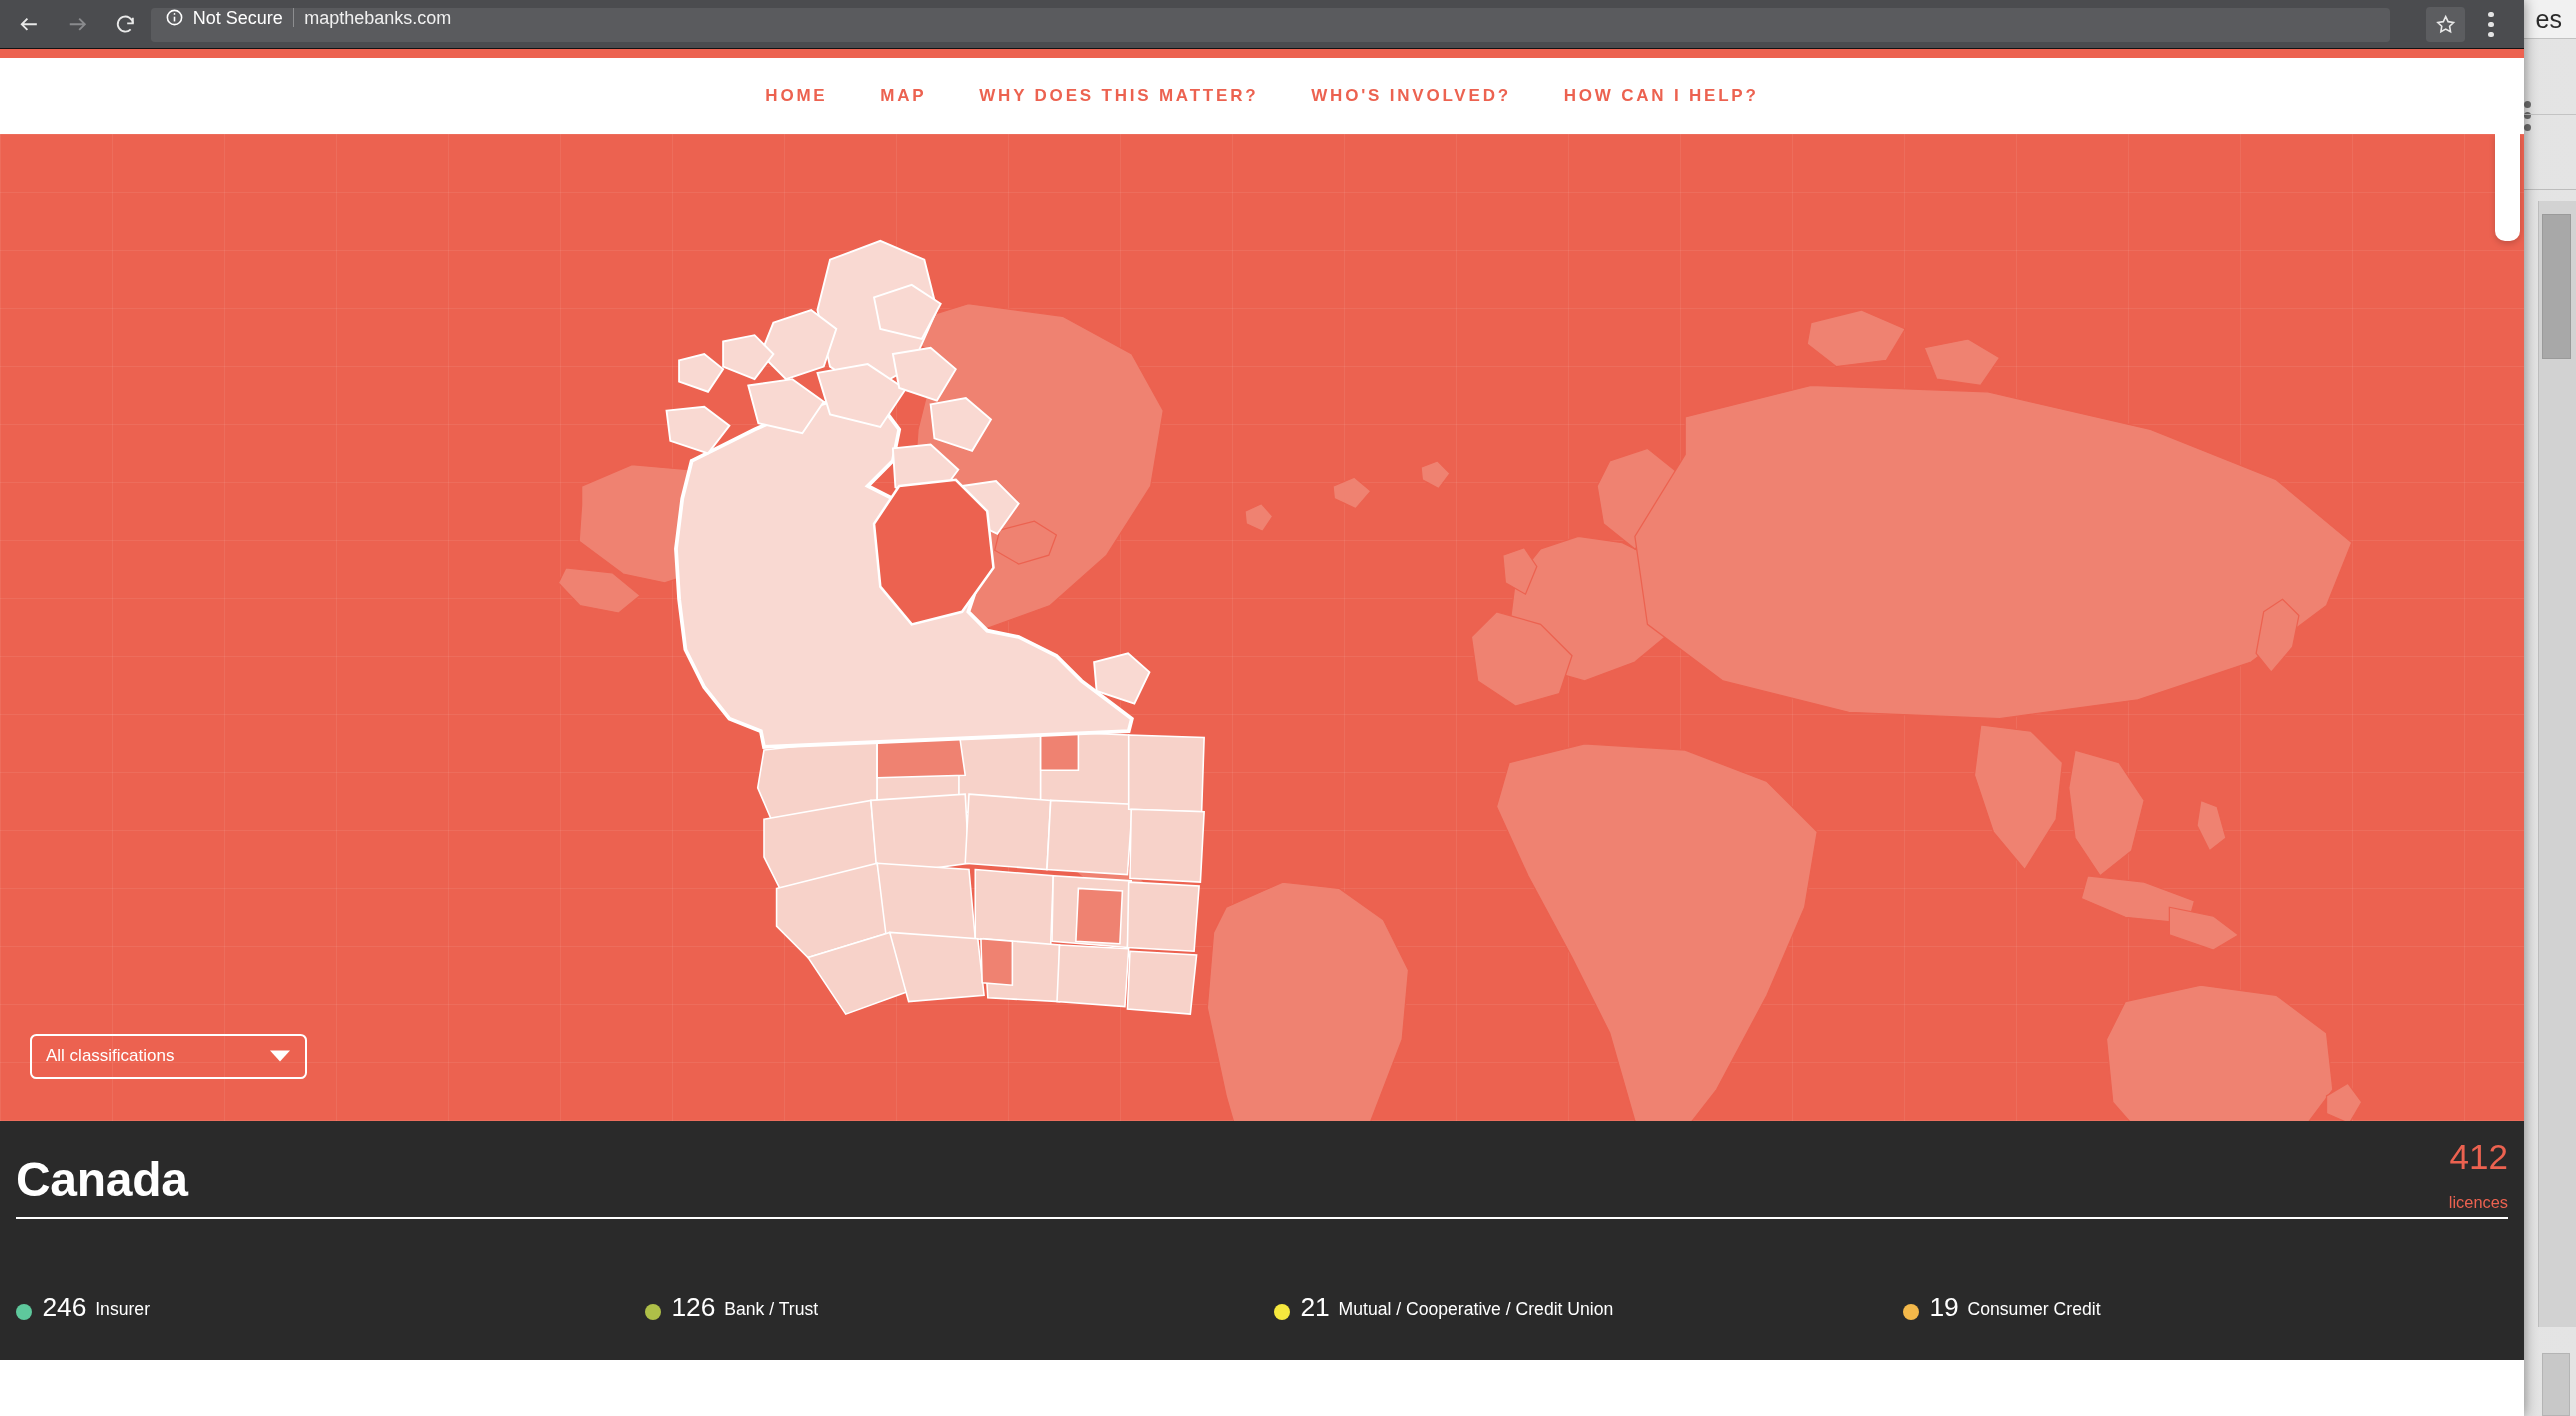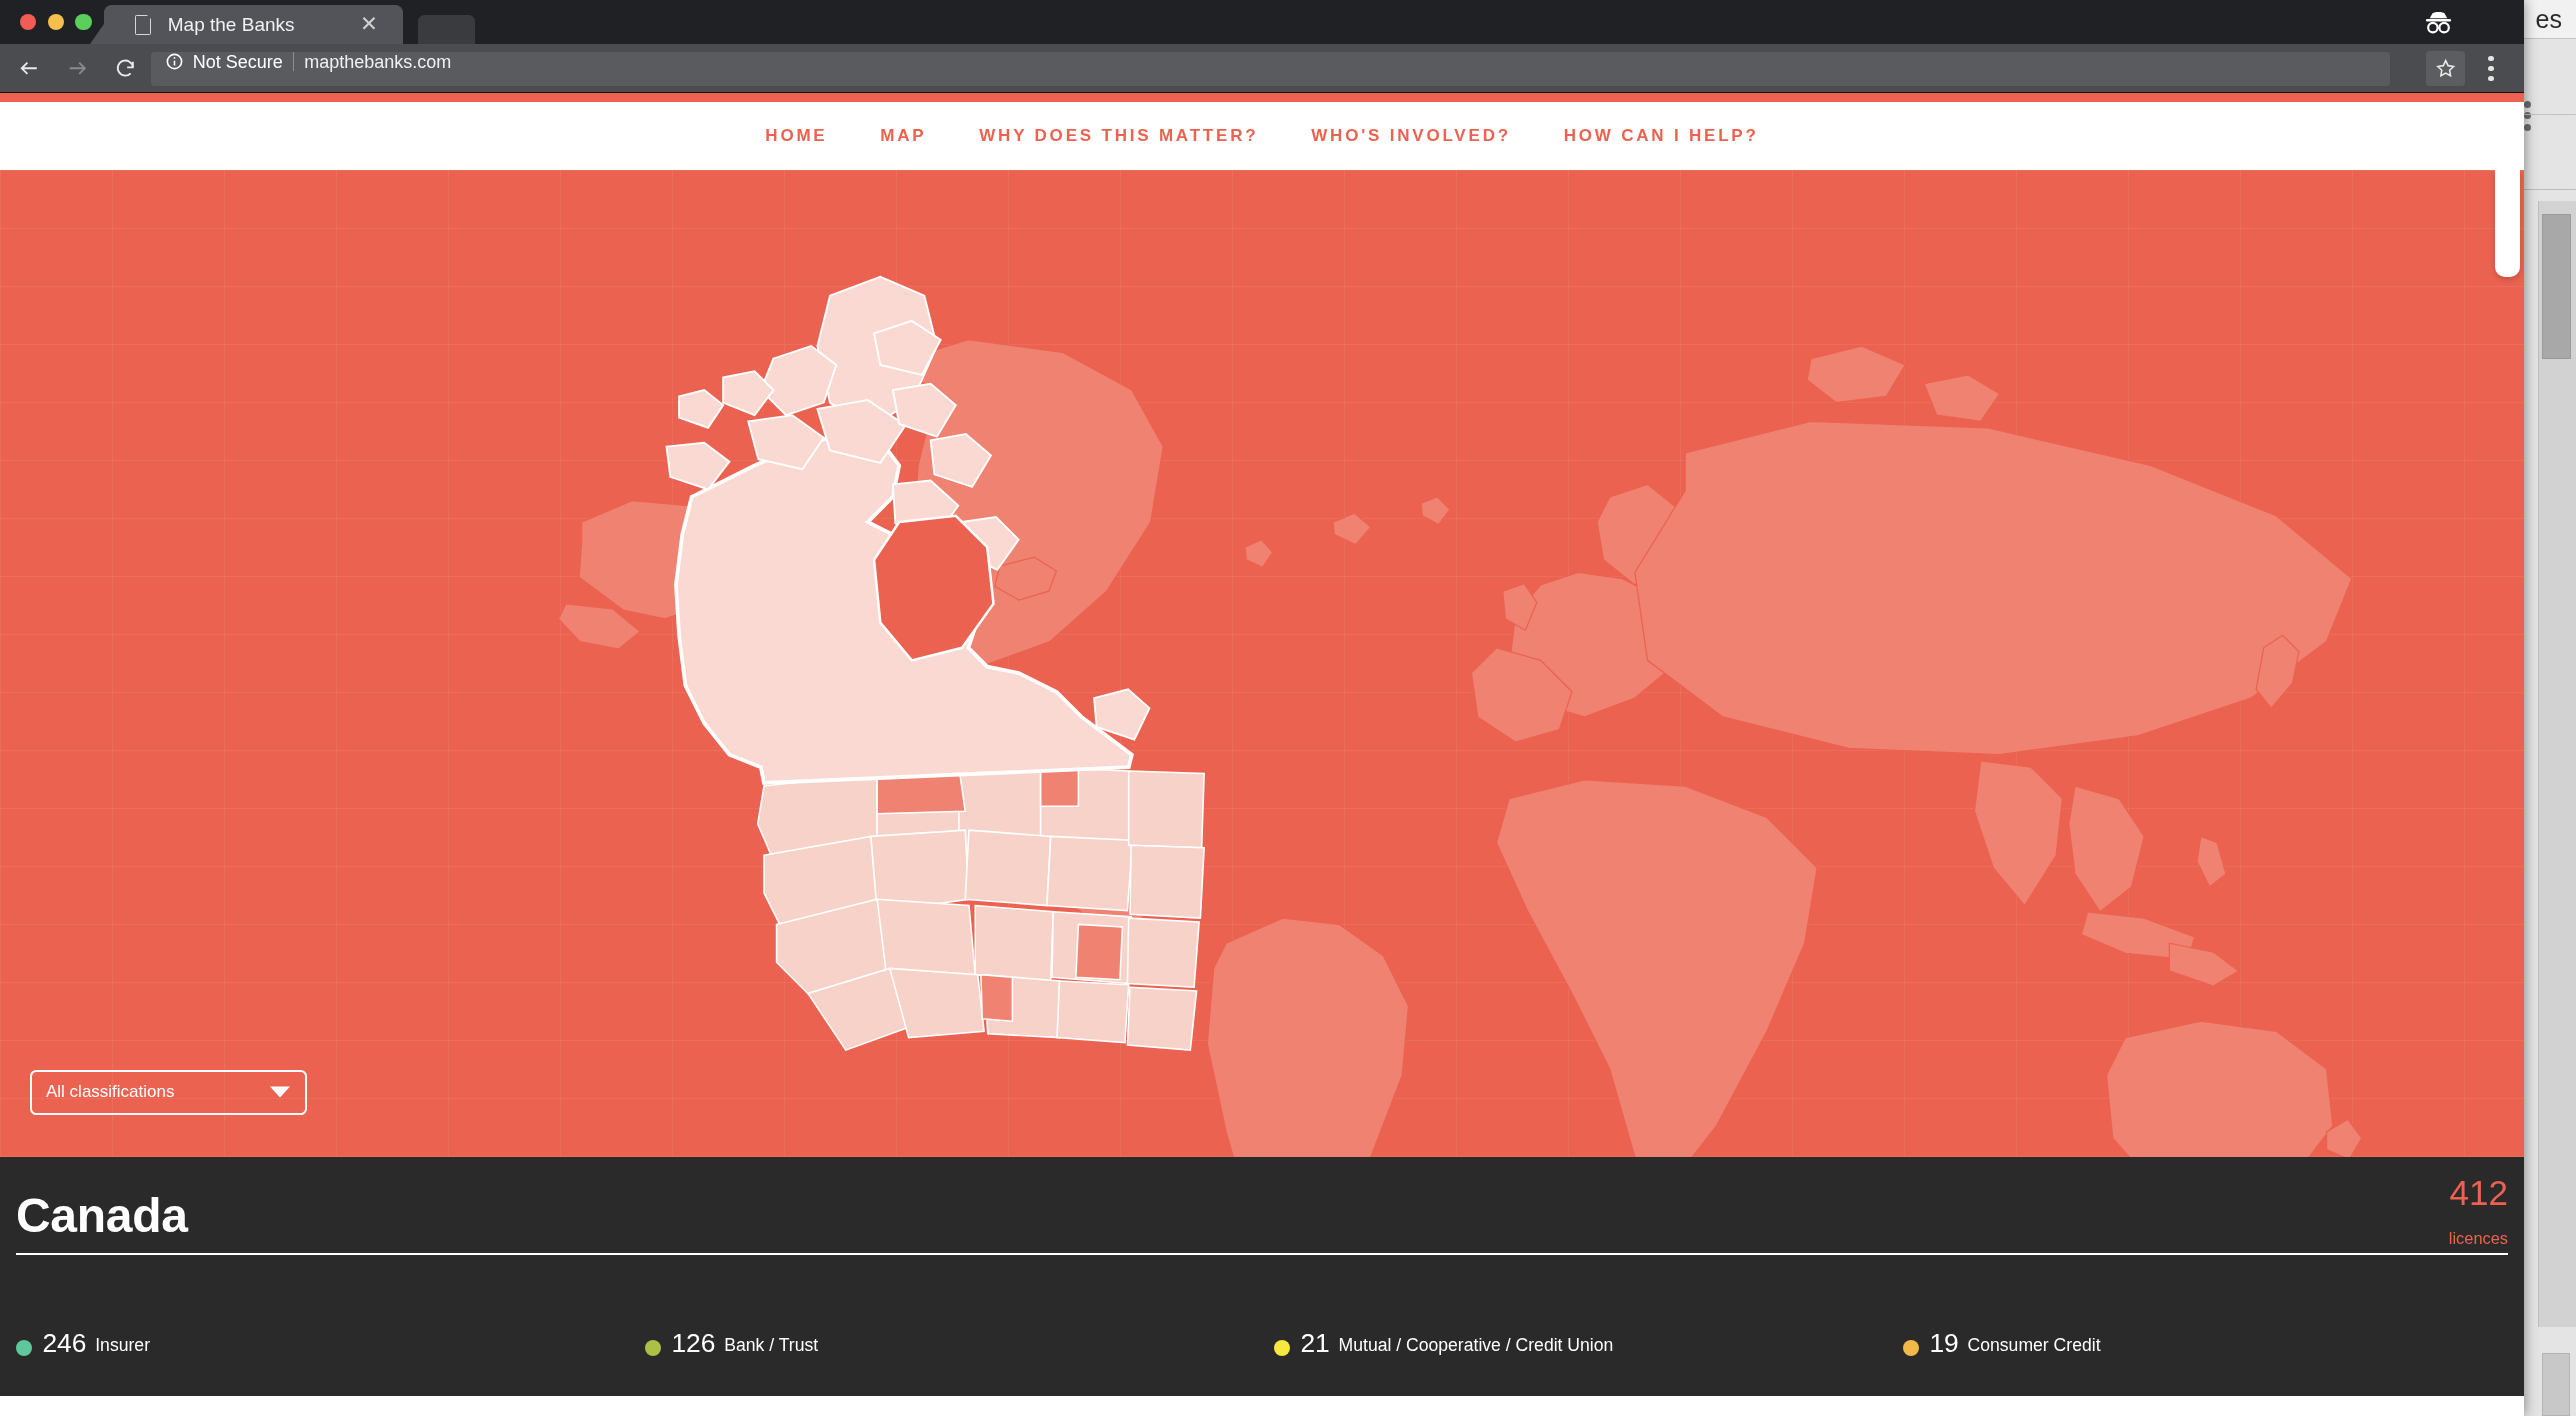--- a/index.html
+++ b/index.html
@@ -129,21 +129,21 @@
   .tb-menu { width:31px; height:35px; display:flex; flex-direction:column;
              align-items:center; justify-content:center; gap:4.4px; margin-right:6.3px; }
   .tb-menu i { width:5.7px; height:5.7px; border-radius:50%; background:#e4e4e4; display:block; }
 
   
   .viewport { position:relative; height:1323px; background:#ffffff; overflow:hidden; }
 
   .accent-top { height:8.8px; background:#ec6250; width:100%; }
 
   .sitenav {
-    height:68px; background:#ffffff;
+    height:76px; background:#ffffff;
     display:flex; align-items:center; justify-content:center; gap:0;
   }
   .sitenav a {
     color:#ec6250; font-size:17px; font-weight:bold; letter-spacing:2.8px;
     text-decoration:none; margin:0 26.4px; white-space:nowrap; cursor:pointer;
   }
 
   
   .mapwrap {
     position:relative; height:987px; background:#ec6250; overflow:hidden;
@@ -211,42 +211,20 @@
     </div>
   <div class="bg-line1"></div>
   <div class="bg-line2"></div>
   <div class="bg-scroll-track"></div>
   <div class="bg-scroll-thumb"></div>
   <div class="bg-bottom-thumb"></div>
 </div>
 
 <div id="browser">
 
-  <div class="tabstrip">
-    <div class="traffic">
-      <span class="r"></span>
-      <span class="y"></span>
-      <span class="g"></span>
-    </div>
-
-    <div class="tab">
-      <div class="tab-favicon"></div>
-      <div class="tab-title">Map the Banks</div>
-      <div class="tab-close">✕</div>
-    </div>
-    <div class="tab-ghost"></div>
-
-    <svg class="incognito" viewBox="0 0 52 40">
-      <path d="M26 4c-5 0-8 1-9.5 2L12 14h28L35.5 6C34 5 31 4 26 4z" fill="#fff"></path>
-      <rect x="6" y="15" width="40" height="4" rx="2" fill="#fff"></rect>
-      <circle cx="17" cy="29" r="7.5" fill="none" stroke="#fff" stroke-width="3.5"></circle>
-      <circle cx="35" cy="29" r="7.5" fill="none" stroke="#fff" stroke-width="3.5"></circle>
-      <path d="M24.5 29h3" stroke="#fff" stroke-width="3"></path>
-    </svg>
-  </div>
 
   <div class="toolbar">
     <div class="nav-btn">
       <svg viewBox="0 0 24 24" fill="none" stroke="currentColor" stroke-width="2">
         <path d="M20 12H4M10 6l-6 6 6 6"></path>
         </svg>
     </div>
     <div class="nav-btn dim">
       <svg viewBox="0 0 24 24" fill="none" stroke="currentColor" stroke-width="2">
         <path d="M4 12h16M14 6l6 6-6 6"></path>

